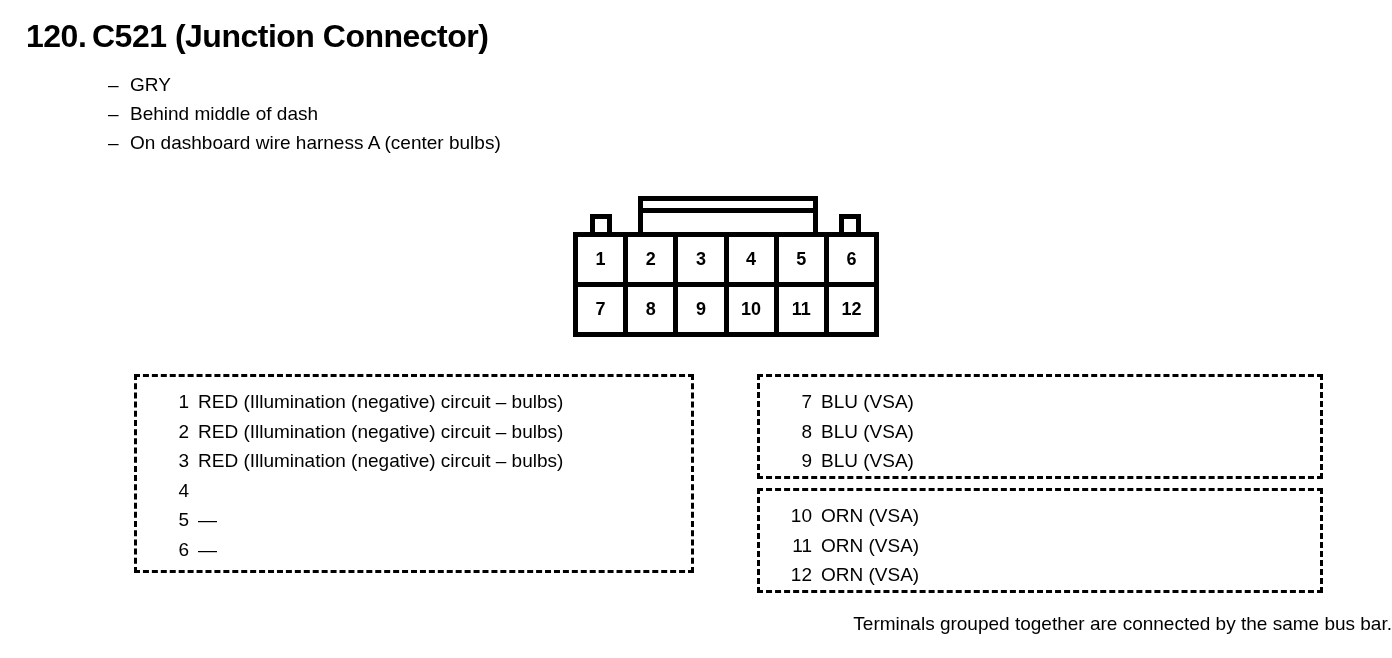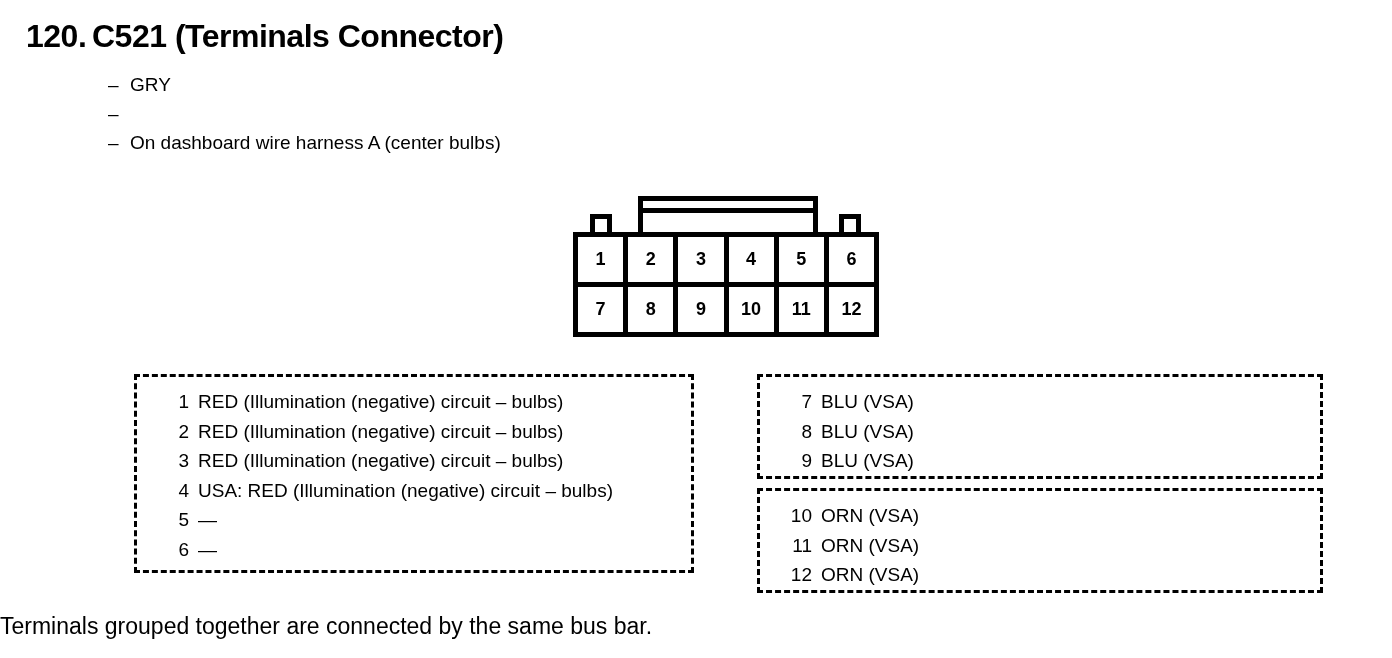--- a/index.html
+++ b/index.html
@@ -165,39 +165,40 @@
     text-align: right;
     padding-right: 9px;
   }
 
   
   #footer-note {
     position: absolute;
     left: 0;
     top: 613px;
     width: 1392px;
-    text-align: left;
-    font-size: 23px;
+    text-align: right;
+    font-size: 19px;
     white-space: nowrap;
   }
 </style>
 </head>
 <body>
 
 <div id="page-title">
-  <span class="num">120.</span><span>C521 (Terminals Connector)</span>
+  <span class="num">120.</span><span>C521 (Junction Connector)</span>
 </div>
 
 <div id="subtitle-list">
   <div class="subtitle-row">
     <span class="subtitle-dash">–</span>
     <span>GRY</span>
   </div>
   <div class="subtitle-row">
     <span class="subtitle-dash">–</span>
+    <span>Behind middle of dash</span>
   </div>
   <div class="subtitle-row">
     <span class="subtitle-dash">–</span>
     <span>On dashboard wire harness A (center bulbs)</span>
   </div>
 </div>
 
 <div id="connector">
   <div class="conn-tab">
     <div class="conn-tab-slot"></div>
@@ -233,21 +234,20 @@
   <div class="term-row">
     <span class="term-no">2</span>
     <span>RED (Illumination (negative) circuit – bulbs)</span>
   </div>
   <div class="term-row">
     <span class="term-no">3</span>
     <span>RED (Illumination (negative) circuit – bulbs)</span>
   </div>
   <div class="term-row">
     <span class="term-no">4</span>
-    <span>USA: RED (Illumination (negative) circuit – bulbs)</span>
   </div>
   <div class="term-row">
     <span class="term-no">5</span>
     <span>—</span>
   </div>
   <div class="term-row">
     <span class="term-no">6</span>
     <span>—</span>
   </div>
 </div>

